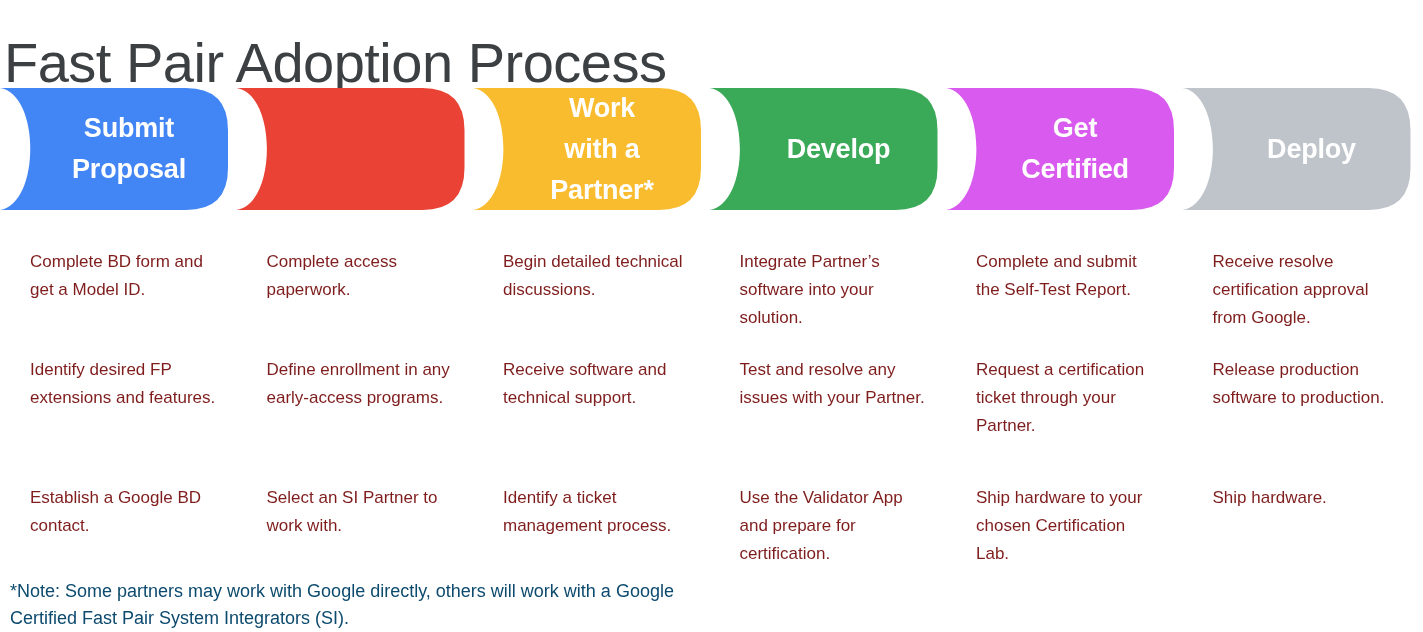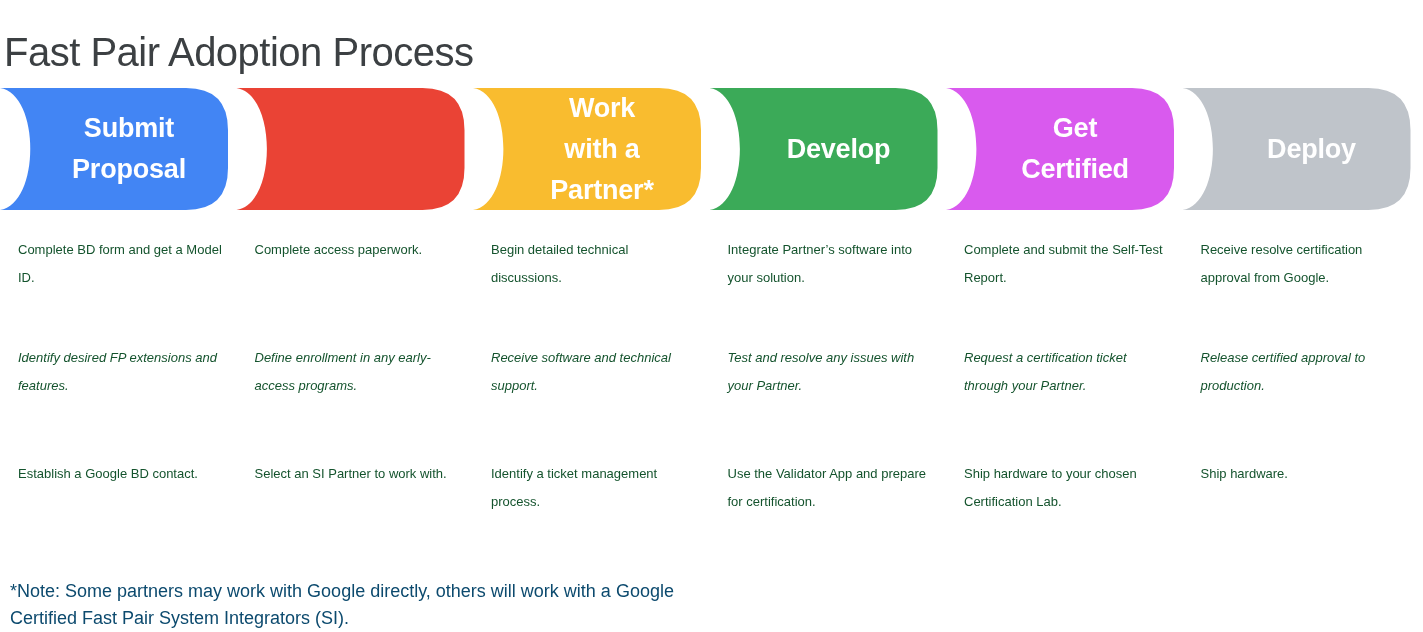--- a/index.html
+++ b/index.html
@@ -19,21 +19,21 @@
     width: 1423px;
     height: 632px;
     background: #ffffff;
   }
 
   
   .page-title {
     position: absolute;
     left: 4px;
     top: -4px;
-    font-size: 40px;
+    font-size: 56px;
     font-weight: 400;
     color: #3c4043;
     letter-spacing: -0.5px;
     line-height: 58px;
     white-space: nowrap;
   }
 
   
   .chevron-band {
     position: absolute;
@@ -86,29 +86,29 @@
     position: absolute;
     top: 0;
     width: 218px;
   }
   .bullet-slot {
     position: absolute;
     left: 0;
     width: 218px;
   }
   .bullet-slot.row0 { top: 0px; }
-  .bullet-slot.row1 { top: 108px; font-style: italic; }
-  .bullet-slot.row2 { top: 224px; }
+  .bullet-slot.row1 { top: 108px; }
+  .bullet-slot.row2 { top: 236px; }
   .bullet-text {
-    font-size: 13px;
+    font-size: 17px;
     line-height: 28px;
-    color: #14532d;
+    color: #7f1d1d;
     font-weight: 400;
     letter-spacing: 0px;
-    margin: 4px;
+    margin: 16px;
   }
 
   
   .footnote {
     position: absolute;
     left: 10px;
     top: 578px;
     width: 720px;
     font-size: 18px;
     line-height: 27px;
@@ -203,21 +203,21 @@
         </div>
         <div class="bullet-slot row2">
           <p class="bullet-text">Ship hardware to your chosen Certification Lab.</p>
         </div>
       </div>
       <div class="column" style="left: 1196.5px;">
         <div class="bullet-slot row0">
           <p class="bullet-text">Receive resolve certification approval from Google.</p>
         </div>
         <div class="bullet-slot row1">
-          <p class="bullet-text">Release certified approval to production.</p>
+          <p class="bullet-text">Release production software to production.</p>
         </div>
         <div class="bullet-slot row2">
           <p class="bullet-text">Ship hardware.</p>
         </div>
       </div>
     </div>
 
   <p class="footnote">*Note: Some partners may work with Google directly, others will work with a Google Certified Fast Pair System Integrators (SI).</p>
 
 </div>

